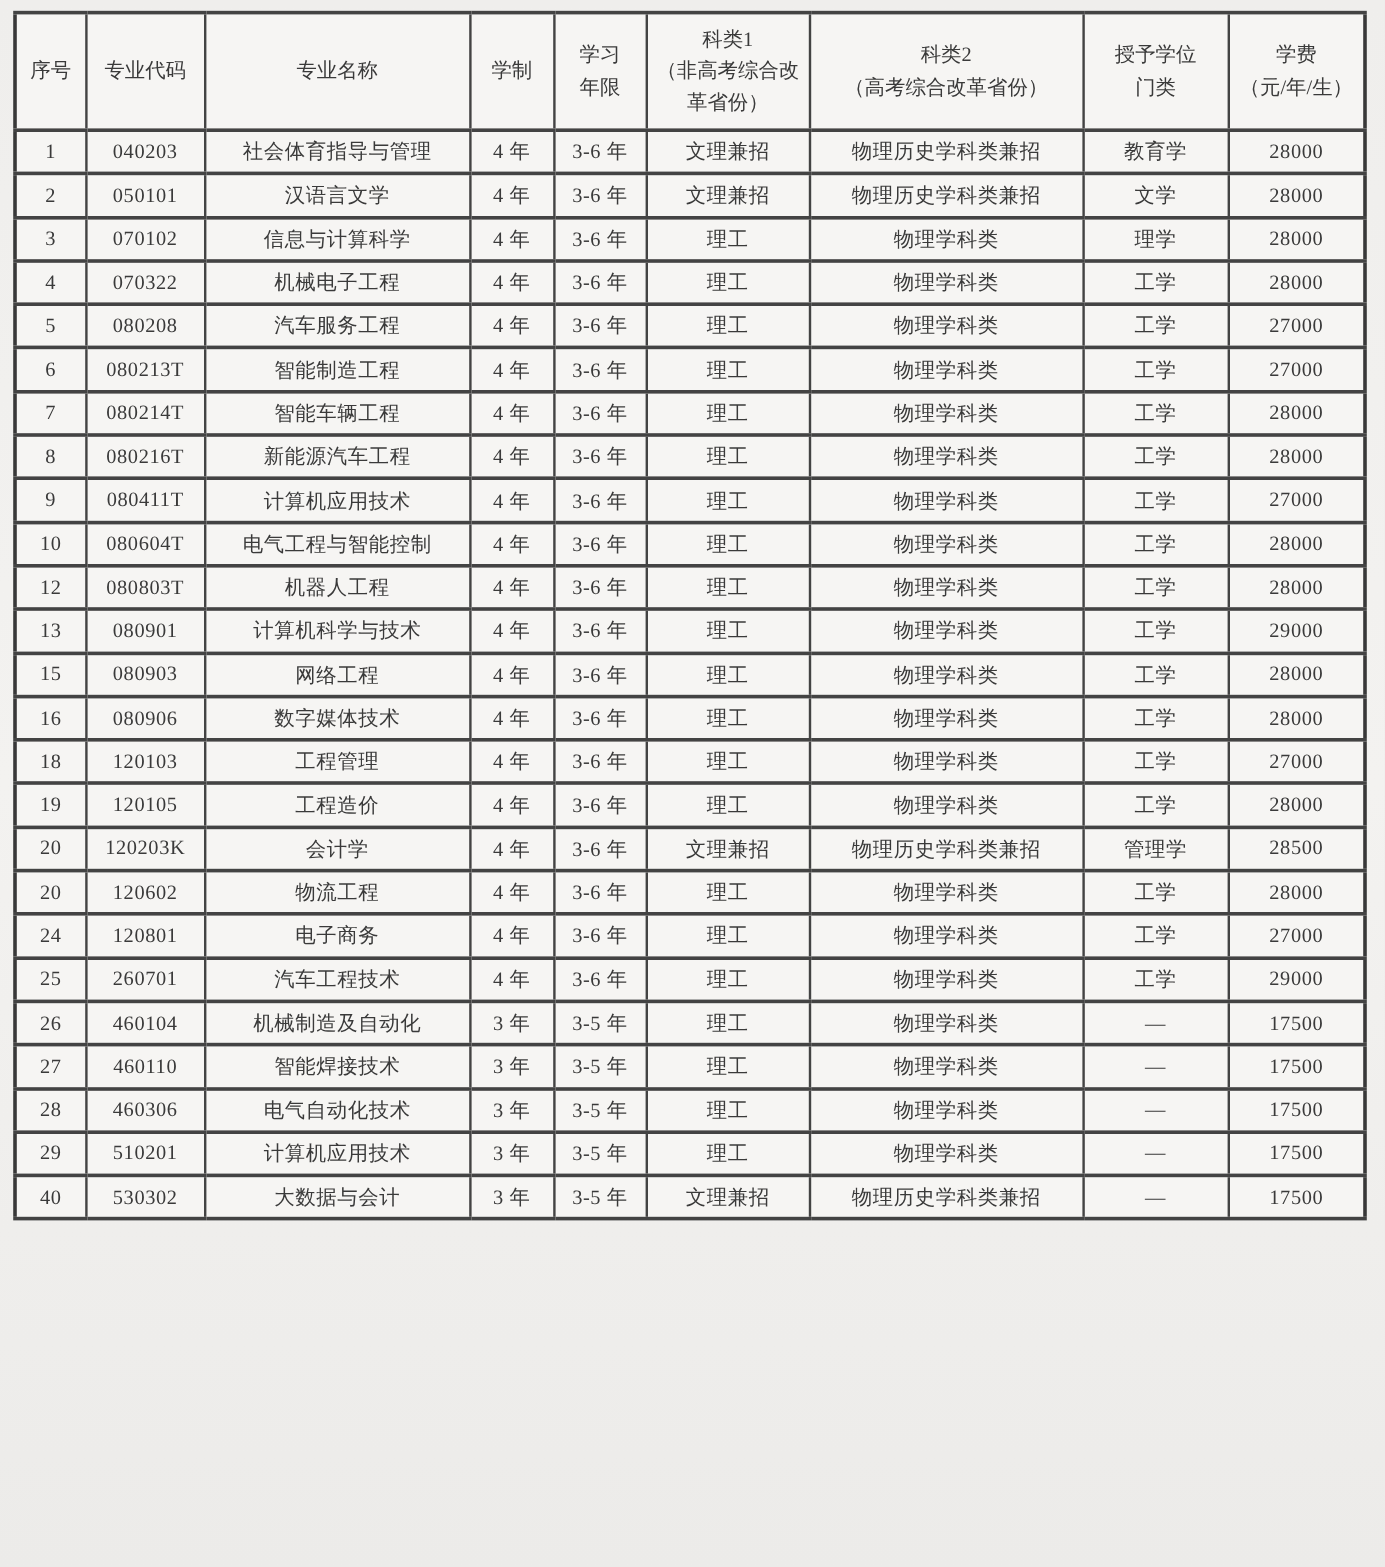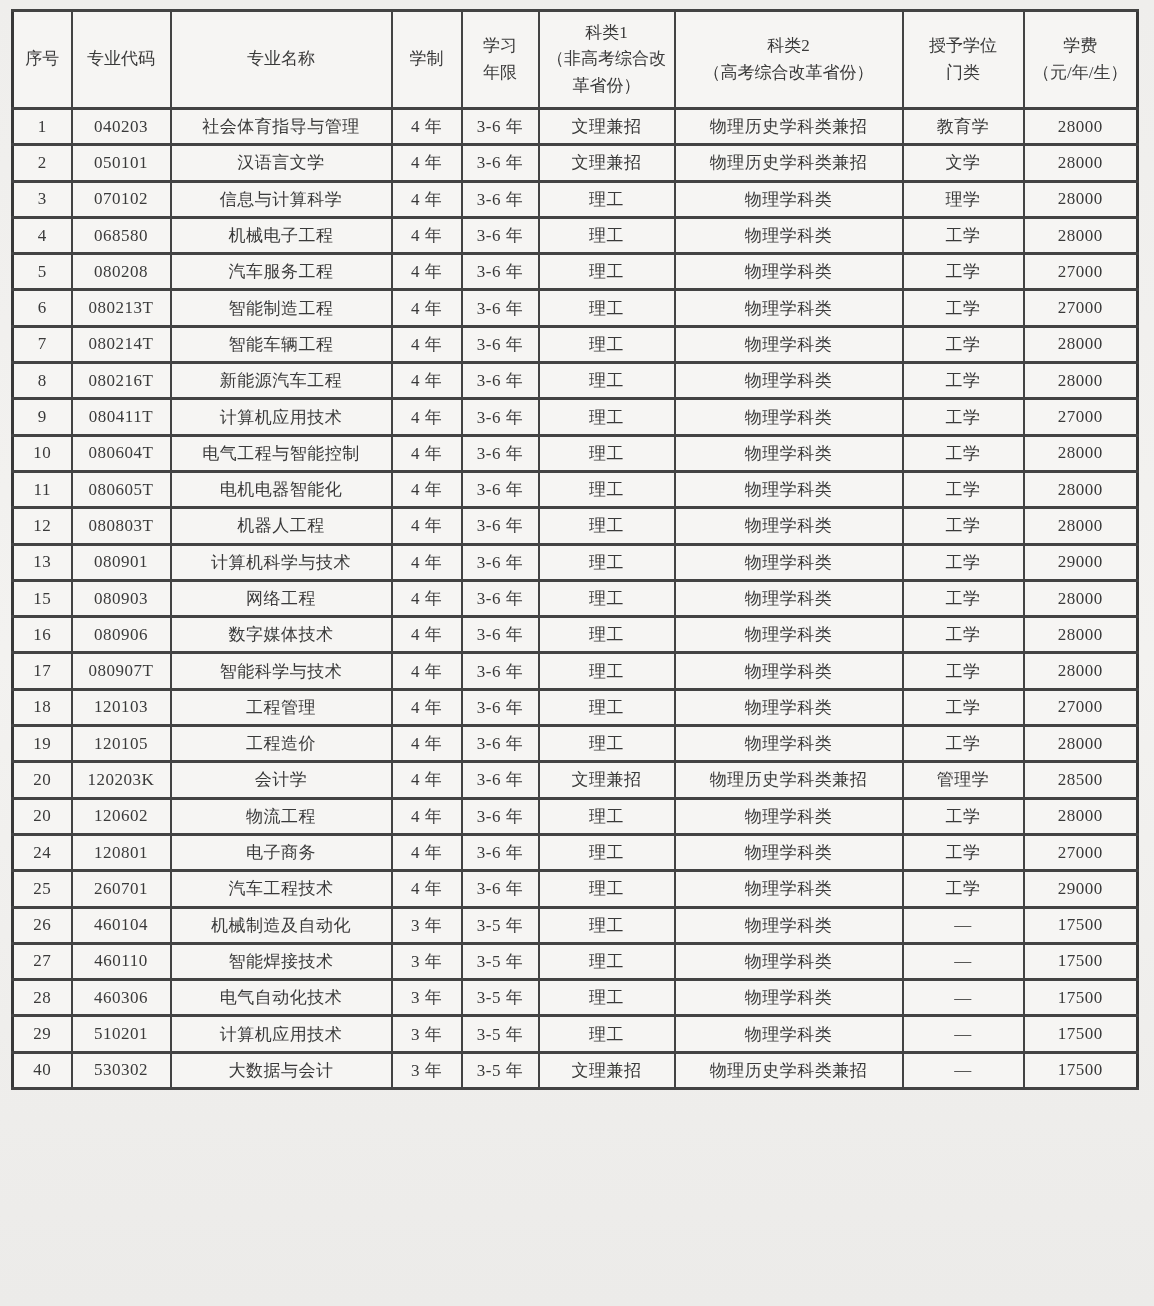--- a/index.html
+++ b/index.html
@@ -121,21 +121,21 @@
           <td>信息与计算科学</td>
           <td>4 年</td>
           <td>3-6 年</td>
           <td>理工</td>
           <td>物理学科类</td>
           <td>理学</td>
           <td>28000</td>
         </tr>
         <tr>
           <td>4</td>
-          <td>068580</td>
+          <td>070322</td>
           <td>机械电子工程</td>
           <td>4 年</td>
           <td>3-6 年</td>
           <td>理工</td>
           <td>物理学科类</td>
           <td>工学</td>
           <td>28000</td>
         </tr>
         <tr>
           <td>5</td>
@@ -197,31 +197,20 @@
           <td>080604T</td>
           <td>电气工程与智能控制</td>
           <td>4 年</td>
           <td>3-6 年</td>
           <td>理工</td>
           <td>物理学科类</td>
           <td>工学</td>
           <td>28000</td>
         </tr>
         <tr>
-          <td>11</td>
-          <td>080605T</td>
-          <td>电机电器智能化</td>
-          <td>4 年</td>
-          <td>3-6 年</td>
-          <td>理工</td>
-          <td>物理学科类</td>
-          <td>工学</td>
-          <td>28000</td>
-        </tr>
-        <tr>
           <td>12</td>
           <td>080803T</td>
           <td>机器人工程</td>
           <td>4 年</td>
           <td>3-6 年</td>
           <td>理工</td>
           <td>物理学科类</td>
           <td>工学</td>
           <td>28000</td>
         </tr>
@@ -244,31 +233,20 @@
           <td>3-6 年</td>
           <td>理工</td>
           <td>物理学科类</td>
           <td>工学</td>
           <td>28000</td>
         </tr>
         <tr>
           <td>16</td>
           <td>080906</td>
           <td>数字媒体技术</td>
-          <td>4 年</td>
-          <td>3-6 年</td>
-          <td>理工</td>
-          <td>物理学科类</td>
-          <td>工学</td>
-          <td>28000</td>
-        </tr>
-        <tr>
-          <td>17</td>
-          <td>080907T</td>
-          <td>智能科学与技术</td>
           <td>4 年</td>
           <td>3-6 年</td>
           <td>理工</td>
           <td>物理学科类</td>
           <td>工学</td>
           <td>28000</td>
         </tr>
         <tr>
           <td>18</td>
           <td>120103</td>

